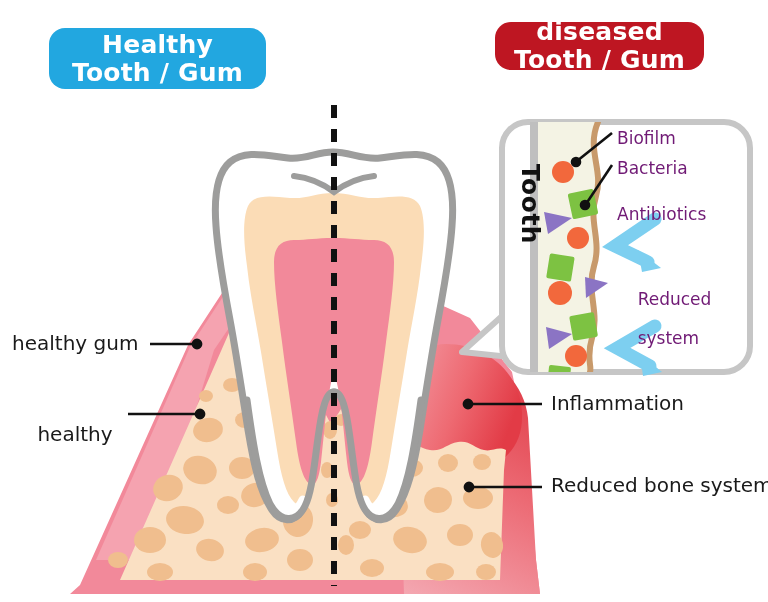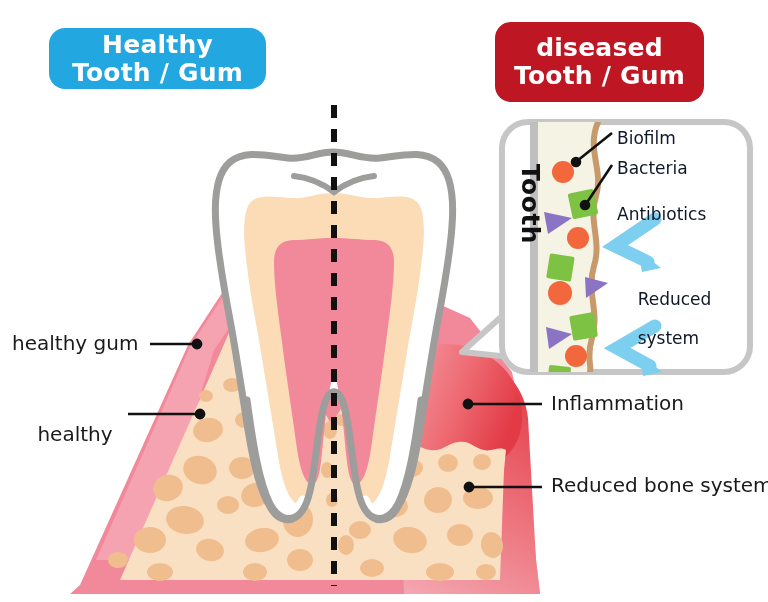--- a/index.html
+++ b/index.html
@@ -17,34 +17,34 @@
     position:absolute;border-radius:16px;color:#ffffff;
     font-weight:bold;text-align:center;line-height:1.12;
     display:flex;flex-direction:column;justify-content:center;align-items:center;
     letter-spacing:.2px;
   }
   #badge-healthy{
     left:49px;top:28px;width:217px;height:61px;background:#22A7E0;
     font-size:25px;
   }
   #badge-diseased{
-    left:495px;top:22px;width:209px;height:80px;background:#BE1622;
+    left:495px;top:22px;width:209px;height:48px;background:#BE1622;
     font-size:25px;
   }
   .badge .l1{display:block;}
   .badge .l2{display:block;}
 
   
   .lbl{position:absolute;font-size:20px;color:#1a1a1a;line-height:1.16;white-space:pre;}
   #lbl-healthy-gum{left:12px;top:332px;}
   #lbl-healthy-bone{left:12px;top:400px;}
   #lbl-inflammation{left:551px;top:392px;}
   #lbl-reduced-bone{left:551px;top:474px;}
 
-  .clbl{position:absolute;font-size:17px;color:#0f172a;line-height:1.16;white-space:pre;}
+  .clbl{position:absolute;font-size:17px;color:#701a75;line-height:1.16;white-space:pre;}
   #clbl-biofilm{left:617px;top:129px;}
   #clbl-bacteria{left:617px;top:159px;text-align:center;}
   #clbl-antibiotics{left:617px;top:189px;margin-top:16px;}
   #clbl-immune{left:616px;top:270px;}
 
   #clbl-tooth{
     position:absolute;left:485px;top:189px;width:90px;height:30px;
     font-size:25px;font-weight:bold;color:#111;
     transform:rotate(90deg);transform-origin:50% 50%;
     text-align:center;letter-spacing:.5px;

